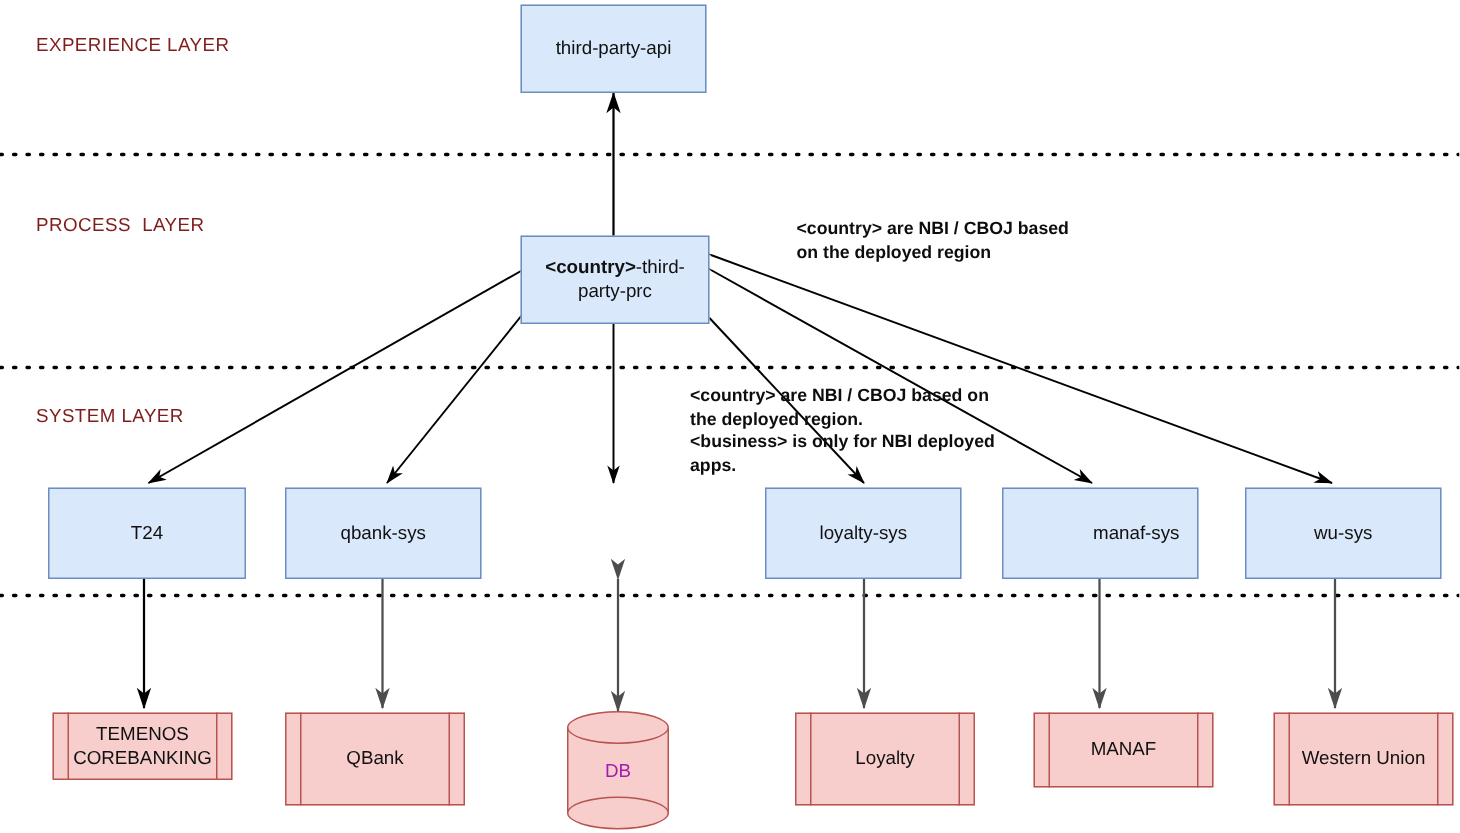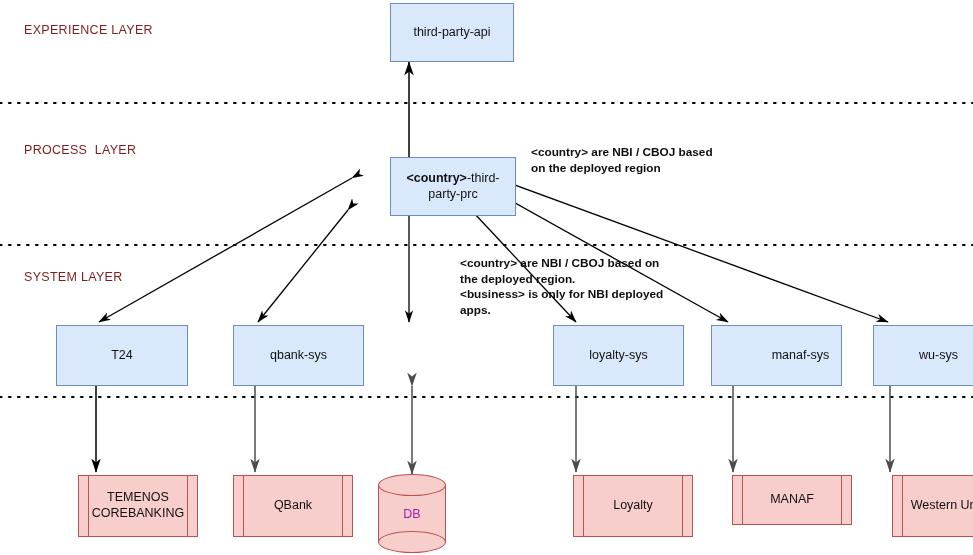--- a/index.html
+++ b/index.html
@@ -35,21 +35,20 @@
   .node {
     position: absolute;
     box-sizing: border-box;
     display: flex;
     align-items: center;
     justify-content: center;
     text-align: center;
     font-size: 12.5px;
     color: #111111;
     line-height: 1.25;
-    margin-left: 43px;
   }
   .node.blue {
     background: #dae8fc;
     border: 1px solid #6c8ebf;
   }
   .node.pink {
     background: #f8cecc;
     border: 1px solid #b85450;
   }
   .node .label { padding: 0 6px; }
@@ -156,37 +155,37 @@
   <div class="layer-label" style="left:24px; top:270px;">SYSTEM LAYER</div>
 
   <div class="node blue" style="left:347px; top:3px; width:124px; height:59px;">
     <span class="label">third-party-api</span>
   </div>
 
   <div class="node blue" style="left:347px; top:157px; width:126px; height:59px;">
     <span class="label prc-label"><b>&lt;country&gt;</b><span>-third-party-prc</span></span>
   </div>
 
-  <div class="node blue" style="left:13px; top:325px; width:132px; height:61px;">
+  <div class="node blue" style="left:32px; top:325px; width:132px; height:61px;">
     <span class="label">T24</span>
   </div>
   <div class="node blue" style="left:190px; top:325px; width:131px; height:61px;">
     <span class="label">qbank-sys</span>
   </div>
   <div class="node blue" style="left:510px; top:325px; width:131px; height:61px;">
     <span class="label">loyalty-sys</span>
   </div>
   <div class="node blue" style="left:668px; top:325px; width:131px; height:61px;padding-left:48px;">
     <span class="label">manaf-sys</span>
   </div>
   <div class="node blue" style="left:830px; top:325px; width:131px; height:61px;">
     <span class="label">wu-sys</span>
   </div>
 
-  <div class="node pink ext" style="left:35px; top:475px; width:120px; height:62px;">
+  <div class="node pink ext" style="left:35px; top:475px; width:120px; height:45px;">
     <span class="label"><span>TEMENOS</span><br><span>COREBANKING</span></span>
   </div>
   <div class="node pink ext" style="left:190px; top:475px; width:120px; height:62px;">
     <span class="label">QBank</span>
   </div>
 
   <div class="cylinder" style="left:378px; top:474px; width:68px; height:79px;">
     <div class="cyl-body"></div>
     <div class="cyl-bottom"></div>
     <div class="cyl-top"></div>

